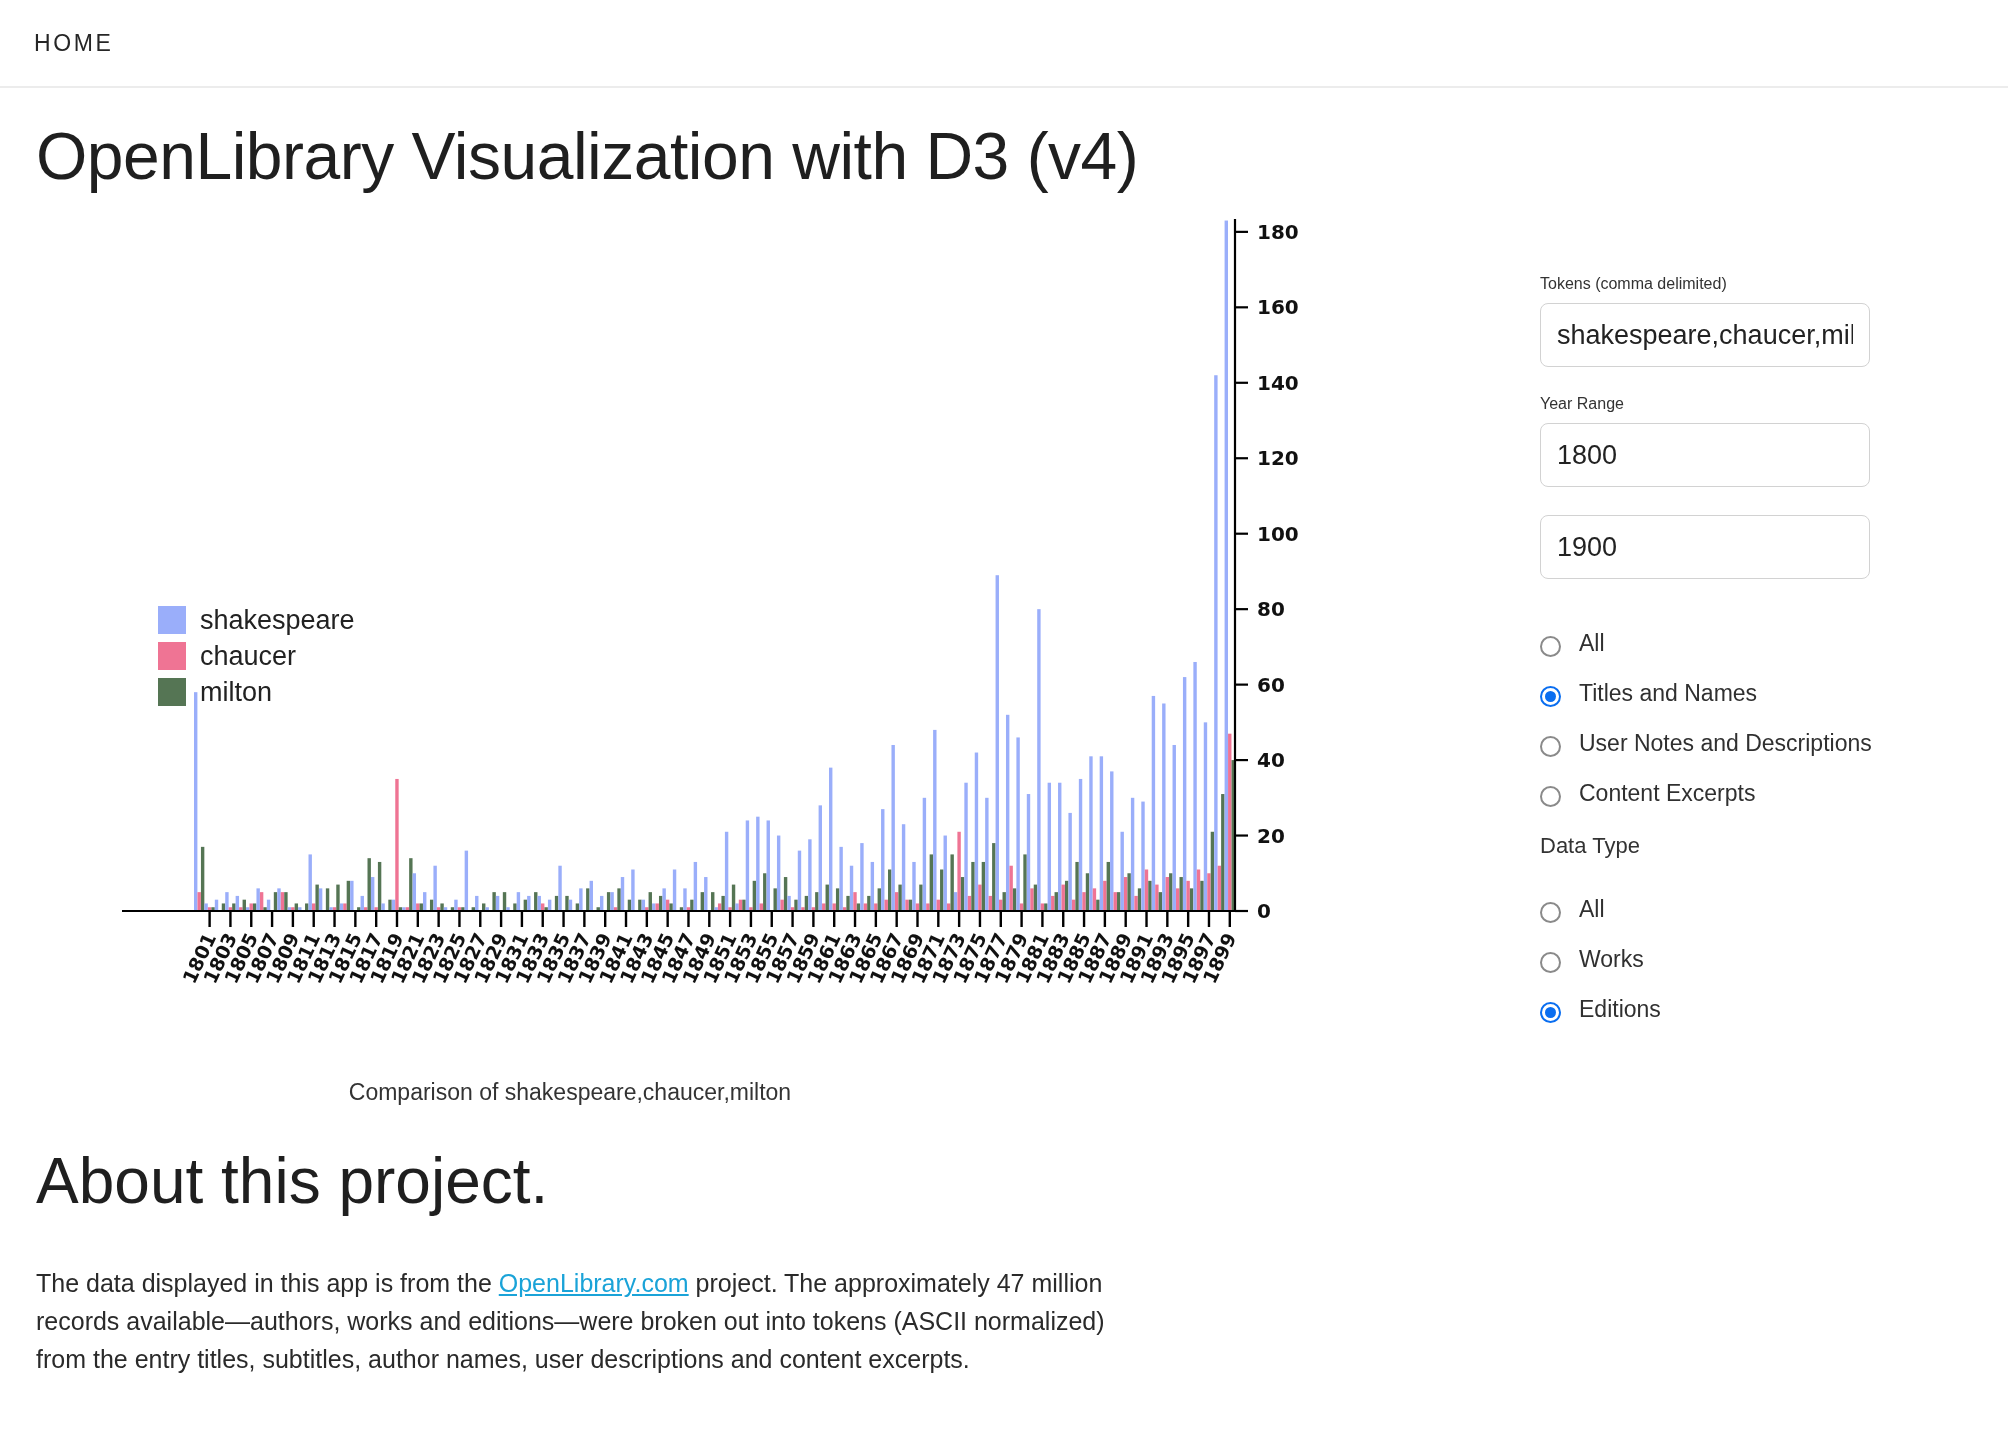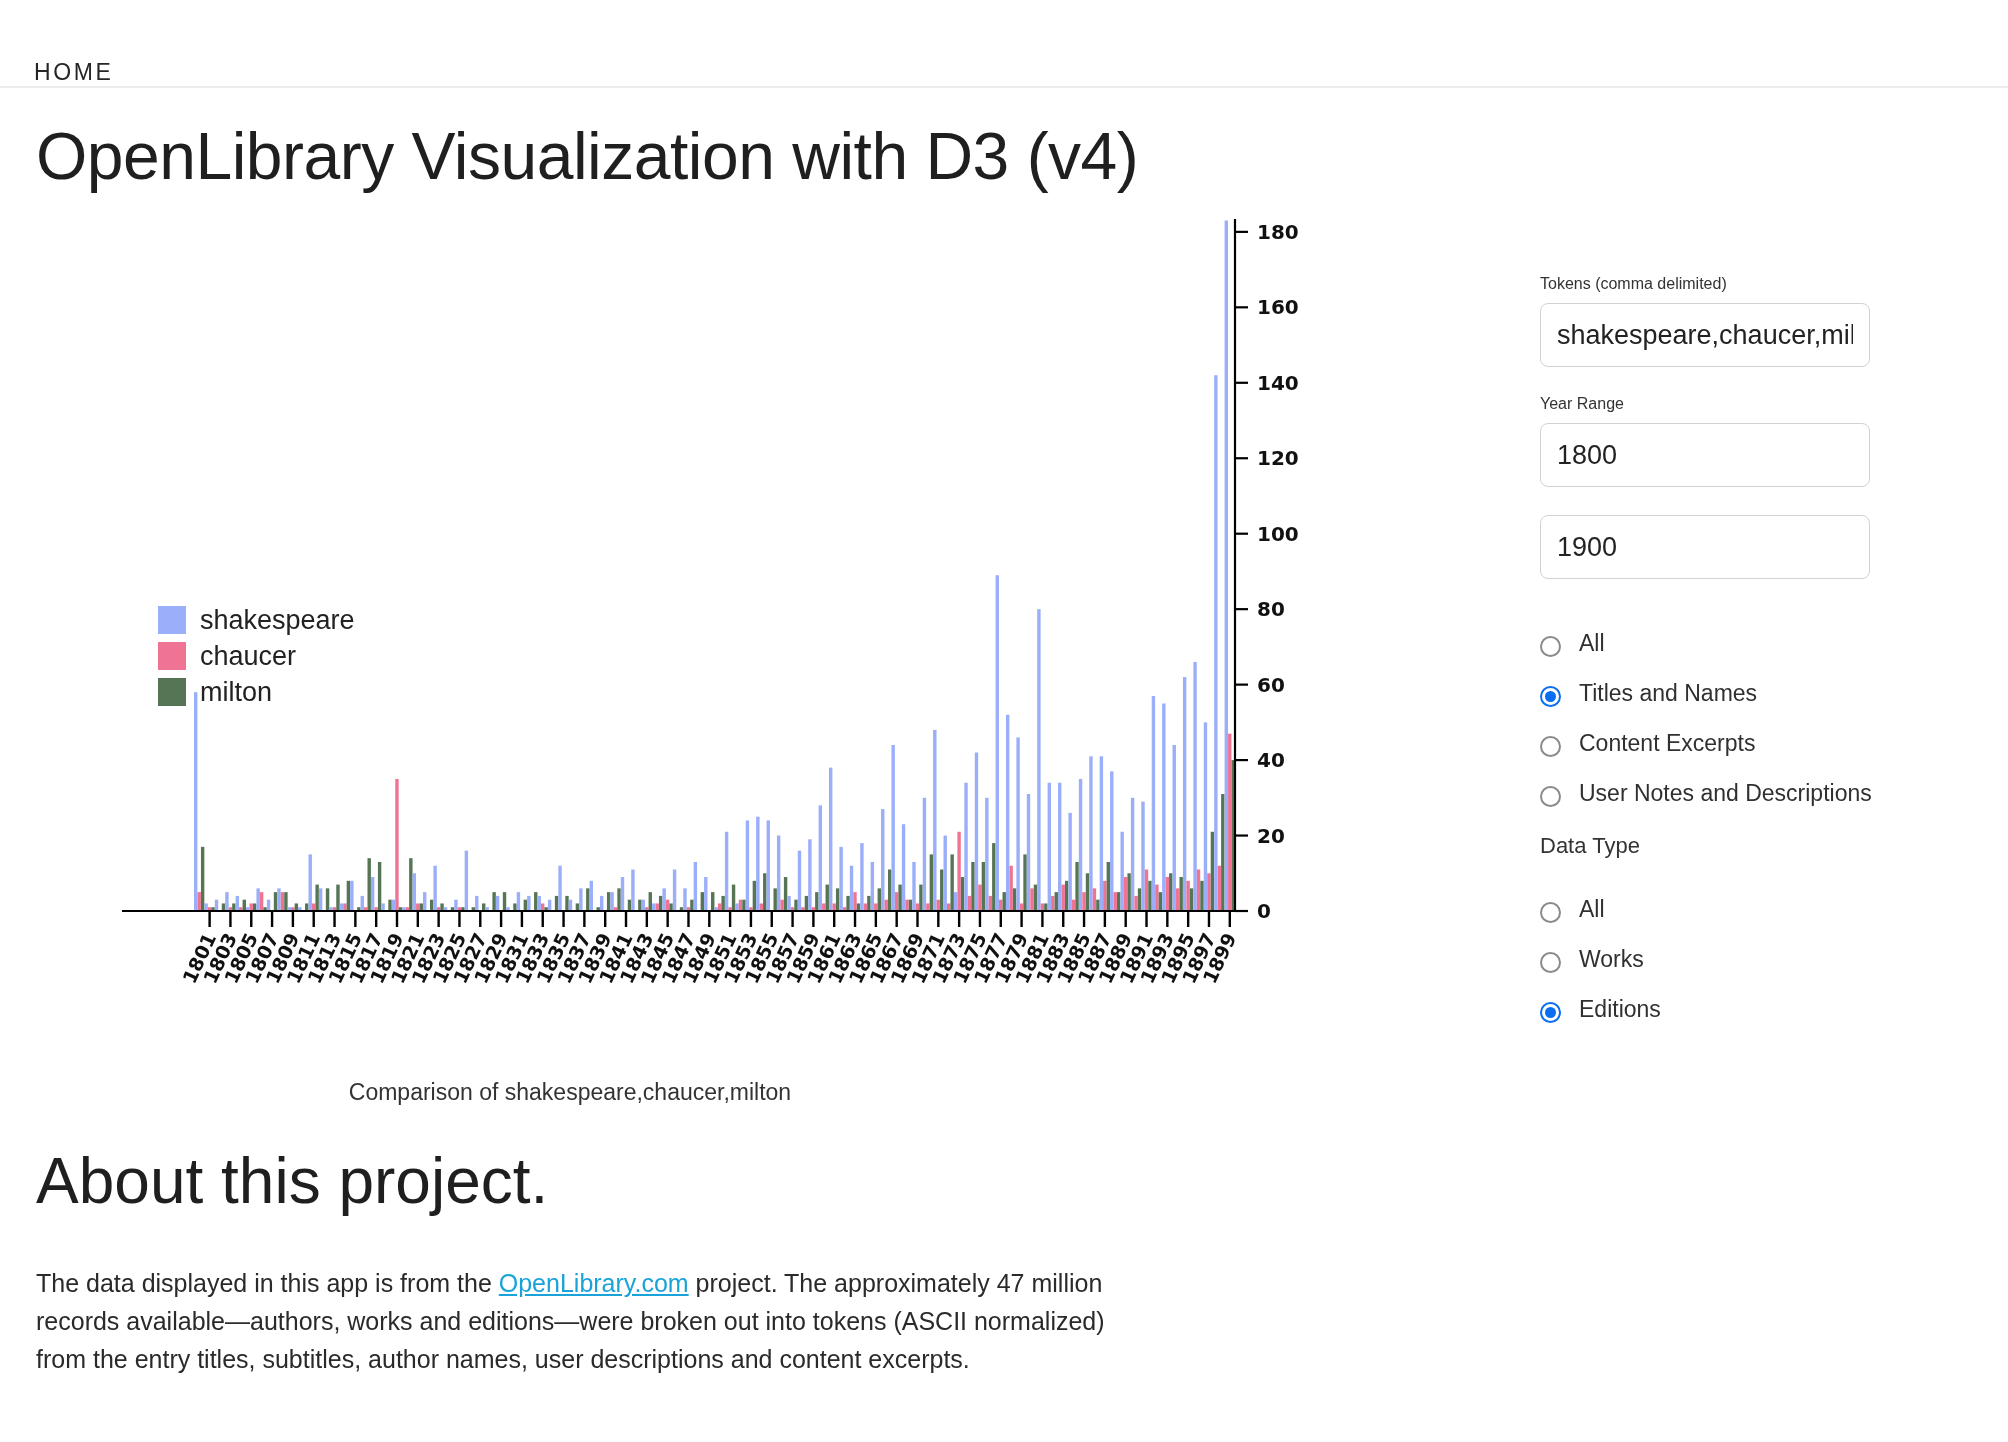--- a/index.html
+++ b/index.html
@@ -10,21 +10,21 @@
     font-family: "Liberation Sans", sans-serif;
     color: #2b2b2b;
     overflow: hidden;
   }
 
   
   .navbar {
     height: 88px;
     border-bottom: 2px solid #ececec;
     display: flex;
-    align-items: flex-end;
+    align-items: center;
     padding-left: 34px;
   }
   .nav-link {
     font-size: 23px;
     letter-spacing: 2.6px;
     color: #262626;
     text-decoration: none;
     font-weight: 400;
   }
 
@@ -594,25 +594,25 @@
         <div class="radio-row">
           <span class="radio"></span>
           <span class="radio-label">All</span>
         </div>
         <div class="radio-row">
           <span class="radio checked"></span>
           <span class="radio-label">Titles and Names</span>
         </div>
         <div class="radio-row">
           <span class="radio"></span>
-          <span class="radio-label">Content Excerpts</span>
+          <span class="radio-label">User Notes and Descriptions</span>
         </div>
         <div class="radio-row">
           <span class="radio"></span>
-          <span class="radio-label">User Notes and Descriptions</span>
+          <span class="radio-label">Content Excerpts</span>
         </div>
       </div>
 
     <div class="spacer-group"></div>
 
     <div class="group-title">Data Type</div>
     <div id="datatype-group">
         <div class="radio-row">
           <span class="radio"></span>
           <span class="radio-label">All</span>

